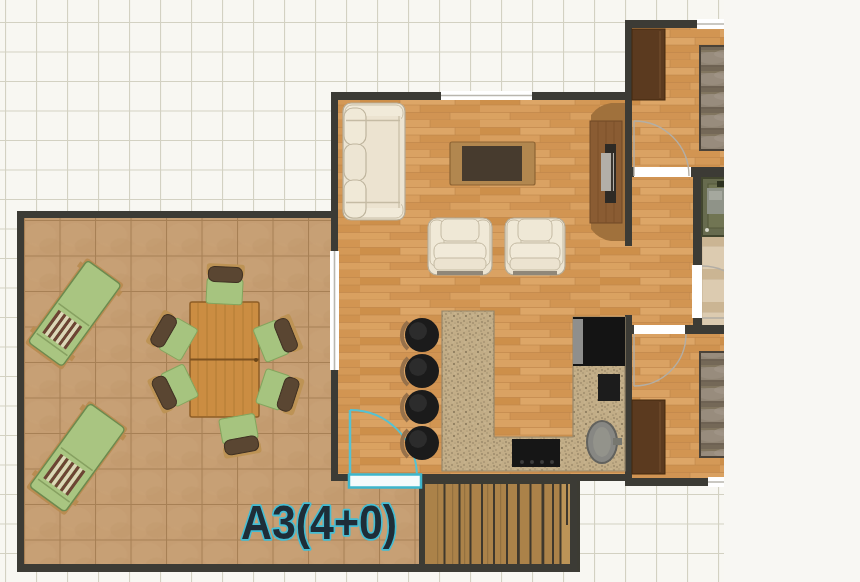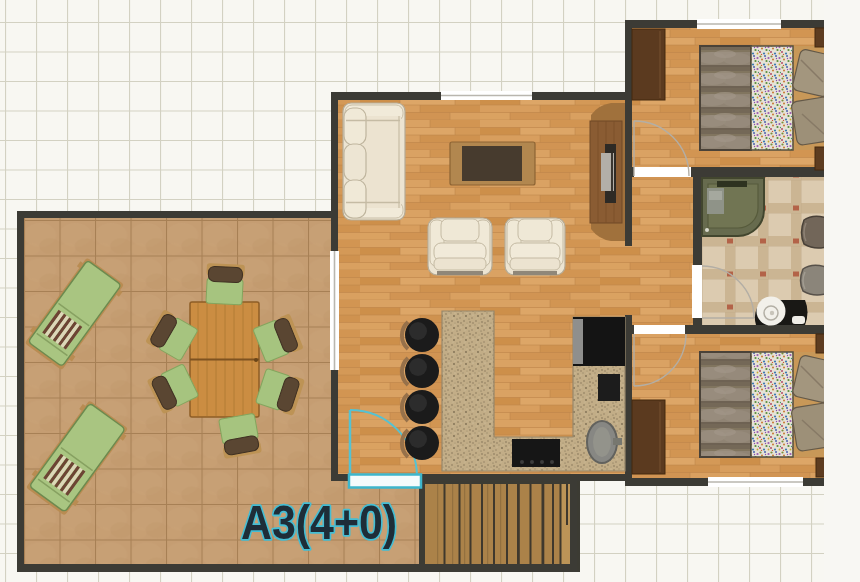--- a/index.html
+++ b/index.html
@@ -1,16 +1,16 @@
 <!DOCTYPE html>
 <html><head>
 <meta charset="utf-8">
 <style>
   html,body{margin:0;padding:0;background:#f8f7f3;}
-  #stage{position:relative;width:824px;height:582px;overflow:hidden;font-family:"Liberation Sans", sans-serif;}
+  #stage{position:relative;width:724px;height:582px;overflow:hidden;font-family:"Liberation Sans", sans-serif;}
 </style>
 </head>
 <body>
 <div id="stage">
 <svg width="860" height="582" viewBox="0 0 860 582" xmlns="http://www.w3.org/2000/svg">
 <defs>
   <pattern id="grid" width="31" height="29.5" patternUnits="userSpaceOnUse" x="5" y="22">
     <rect width="31" height="29.5" fill="#f8f7f2"></rect>
     <path d="M0.5 0V29.5M0 0.5H31" stroke="#d3d1c2" stroke-width="1.2" fill="none"></path>
   </pattern>

